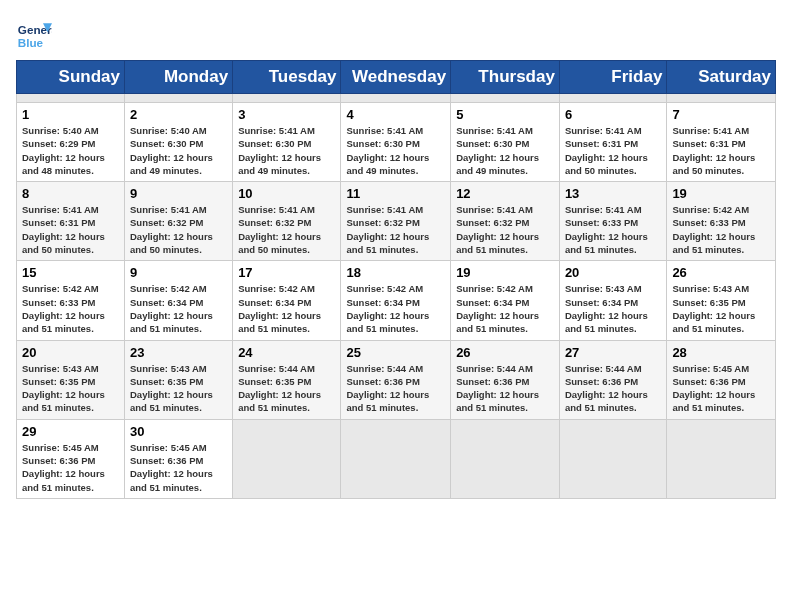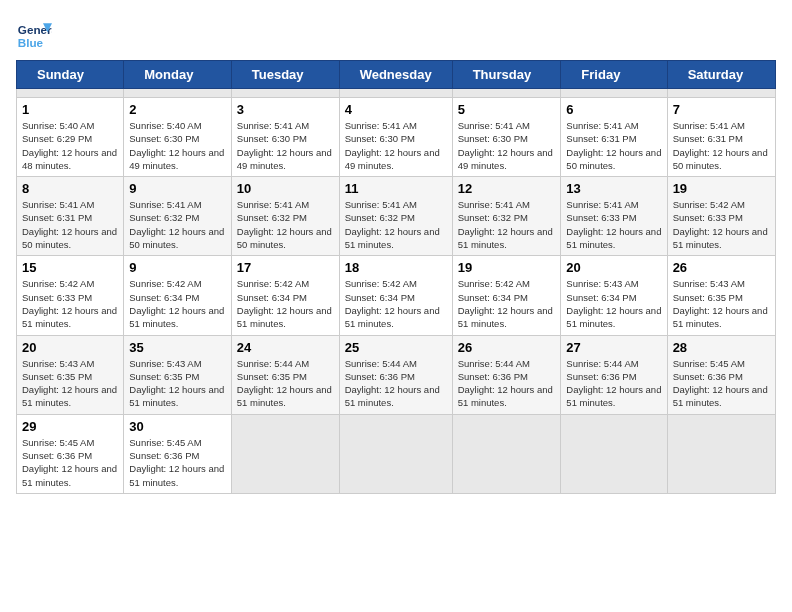--- a/index.html
+++ b/index.html
@@ -37,24 +37,24 @@
       font-size: 16px;
       color: #333;
     }
     .calendar {
       width: 100%;
       border-collapse: collapse;
     }
     .calendar thead tr th {
       background: #2255a0;
       color: #fff;
-      font-size: 13px;
-      font-weight: bold;
-      padding: 6px 20px;
-      text-align: left;
+      font-size: 17px;
+      font-weight: bold;
+      padding: 6px 4px;
+      text-align: right;
       border: 1px solid #1a4080;
     }
     .calendar tbody tr td {
       vertical-align: top;
       border: 1px solid #ccc;
       padding: 4px 5px;
       font-size: 10px;
       color: #333;
       background: #fff;
       width: 110px;
@@ -70,20 +70,21 @@
       font-size: 13px;
       font-weight: bold;
       color: #000;
       display: block;
       margin-bottom: 2px;
     }
     .day-info {
       font-size: 9.5px;
       color: #333;
       line-height: 1.4;
+      font-weight: bold;
     }
     .empty-cell {
       background: #e8e8e8 !important;
     }
   </style>
 </head>
 <body>
 
 <div class="header-area">
   <div class="logo">
@@ -210,21 +211,21 @@
           <span class="day-number">26</span>
           <div class="day-info">Sunrise: 5:43 AM<br>Sunset: 6:35 PM<br>Daylight: 12 hours and 51 minutes.</div>
         </td>
       </tr>
       <tr>
         <td>
           <span class="day-number">20</span>
           <div class="day-info">Sunrise: 5:43 AM<br>Sunset: 6:35 PM<br>Daylight: 12 hours and 51 minutes.</div>
         </td>
         <td>
-          <span class="day-number">35</span>
+          <span class="day-number">23</span>
           <div class="day-info">Sunrise: 5:43 AM<br>Sunset: 6:35 PM<br>Daylight: 12 hours and 51 minutes.</div>
         </td>
         <td>
           <span class="day-number">24</span>
           <div class="day-info">Sunrise: 5:44 AM<br>Sunset: 6:35 PM<br>Daylight: 12 hours and 51 minutes.</div>
         </td>
         <td>
           <span class="day-number">25</span>
           <div class="day-info">Sunrise: 5:44 AM<br>Sunset: 6:36 PM<br>Daylight: 12 hours and 51 minutes.</div>
         </td>

